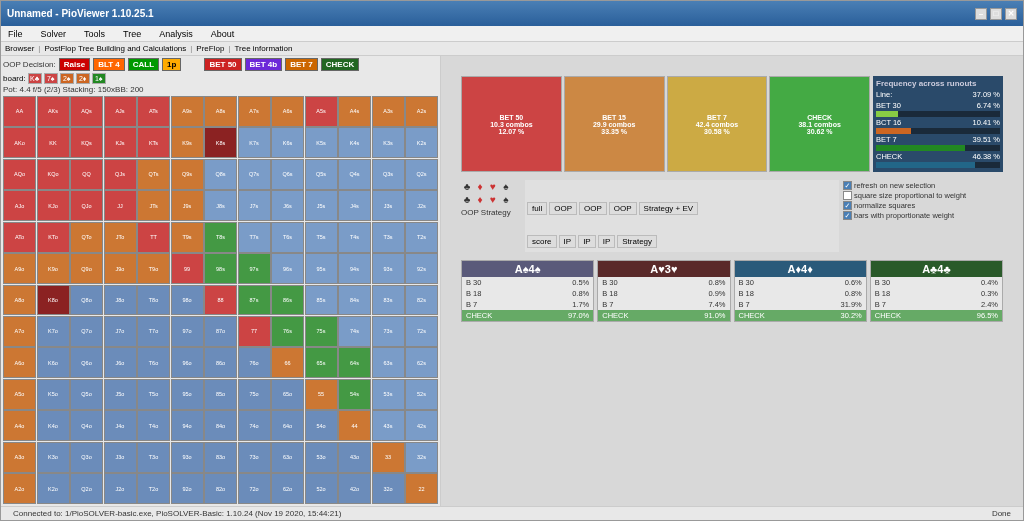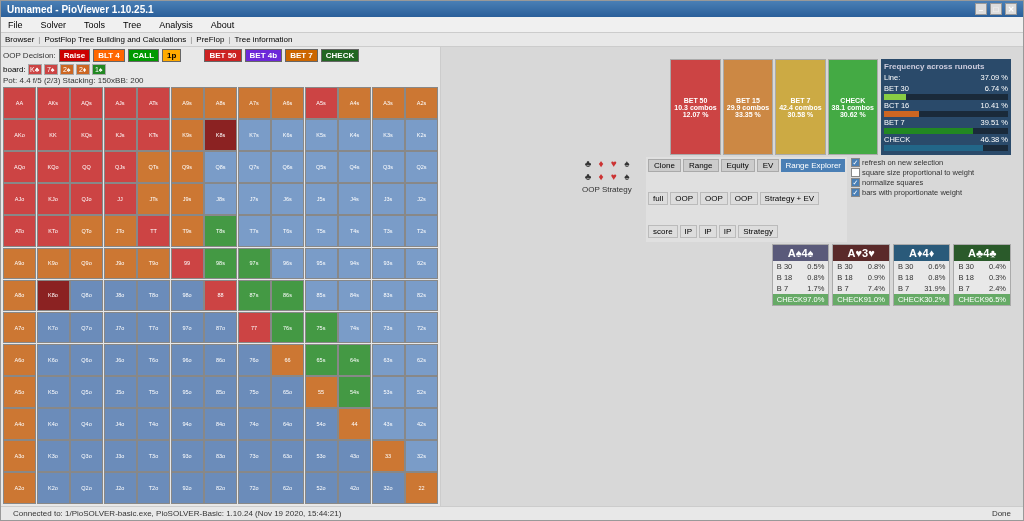--- a/index.html
+++ b/index.html
@@ -15,21 +15,21 @@
       width: 1024px;
       height: 521px;
       background: #f0f0f0;
       border: 1px solid #999;
       display: flex;
       flex-direction: column;
     }
     .title-bar {
       background: linear-gradient(to bottom, #4a7fb5, #2a5f9a);
       color: white;
-      height: 16px;
+      height: 25px;
       display: flex;
       align-items: center;
       justify-content: space-between;
       padding: 0 6px;
       font-size: 10px;
       font-weight: bold;
     }
     .title-bar-controls {
       display: flex;
       gap: 3px;
@@ -156,23 +156,22 @@
     .cell.active-green { background: #449944; }
     .cell.active-orange { background: #cc7733; }
     .cell.active-dark-red { background: #8b2222; }
 
     
     .right-panel {
       flex: 1;
       display: flex;
       flex-direction: column;
       background: #d8d8d8;
-      padding: 12px;
-      gap: 2px;
-      align-items: flex-end;
+      padding: 20px;
+      gap: 8px;
     }
     .top-right {
       display: flex;
       gap: 3px;
     }
     .freq-panel {
       background: #2a4a6a;
       color: white;
       width: 130px;
       padding: 3px;
@@ -673,27 +672,20 @@
           <div class="suit-row">
             <div class="suit-icon club">♣</div>
             <div class="suit-icon diamond">♦</div>
             <div class="suit-icon heart">♥</div>
             <div class="suit-icon spade">♠</div>
           </div>
           <div class="oop-strategy-label">OOP Strategy</div>
         </div>
 
         <div class="strategy-panel" style="flex:1; background:#e0e0e0; padding:2px;">
-          <div class="strategy-tabs">
-            <button class="strat-tab">Clone</button>
-            <button class="strat-tab">Range</button>
-            <button class="strat-tab">Equity</button>
-            <button class="strat-tab">EV</button>
-            <button class="strat-tab range-explorer-btn">Range Explorer</button>
-          </div>
           <div class="strategy-buttons">
             <button class="strat-btn">full</button>
             <button class="strat-btn">OOP</button>
             <button class="strat-btn">OOP</button>
             <button class="strat-btn">OOP</button>
             <button class="strat-btn">Strategy + EV</button>
           </div>
           <div class="strategy-buttons">
             <button class="strat-btn">score</button>
             <button class="strat-btn">IP</button>

